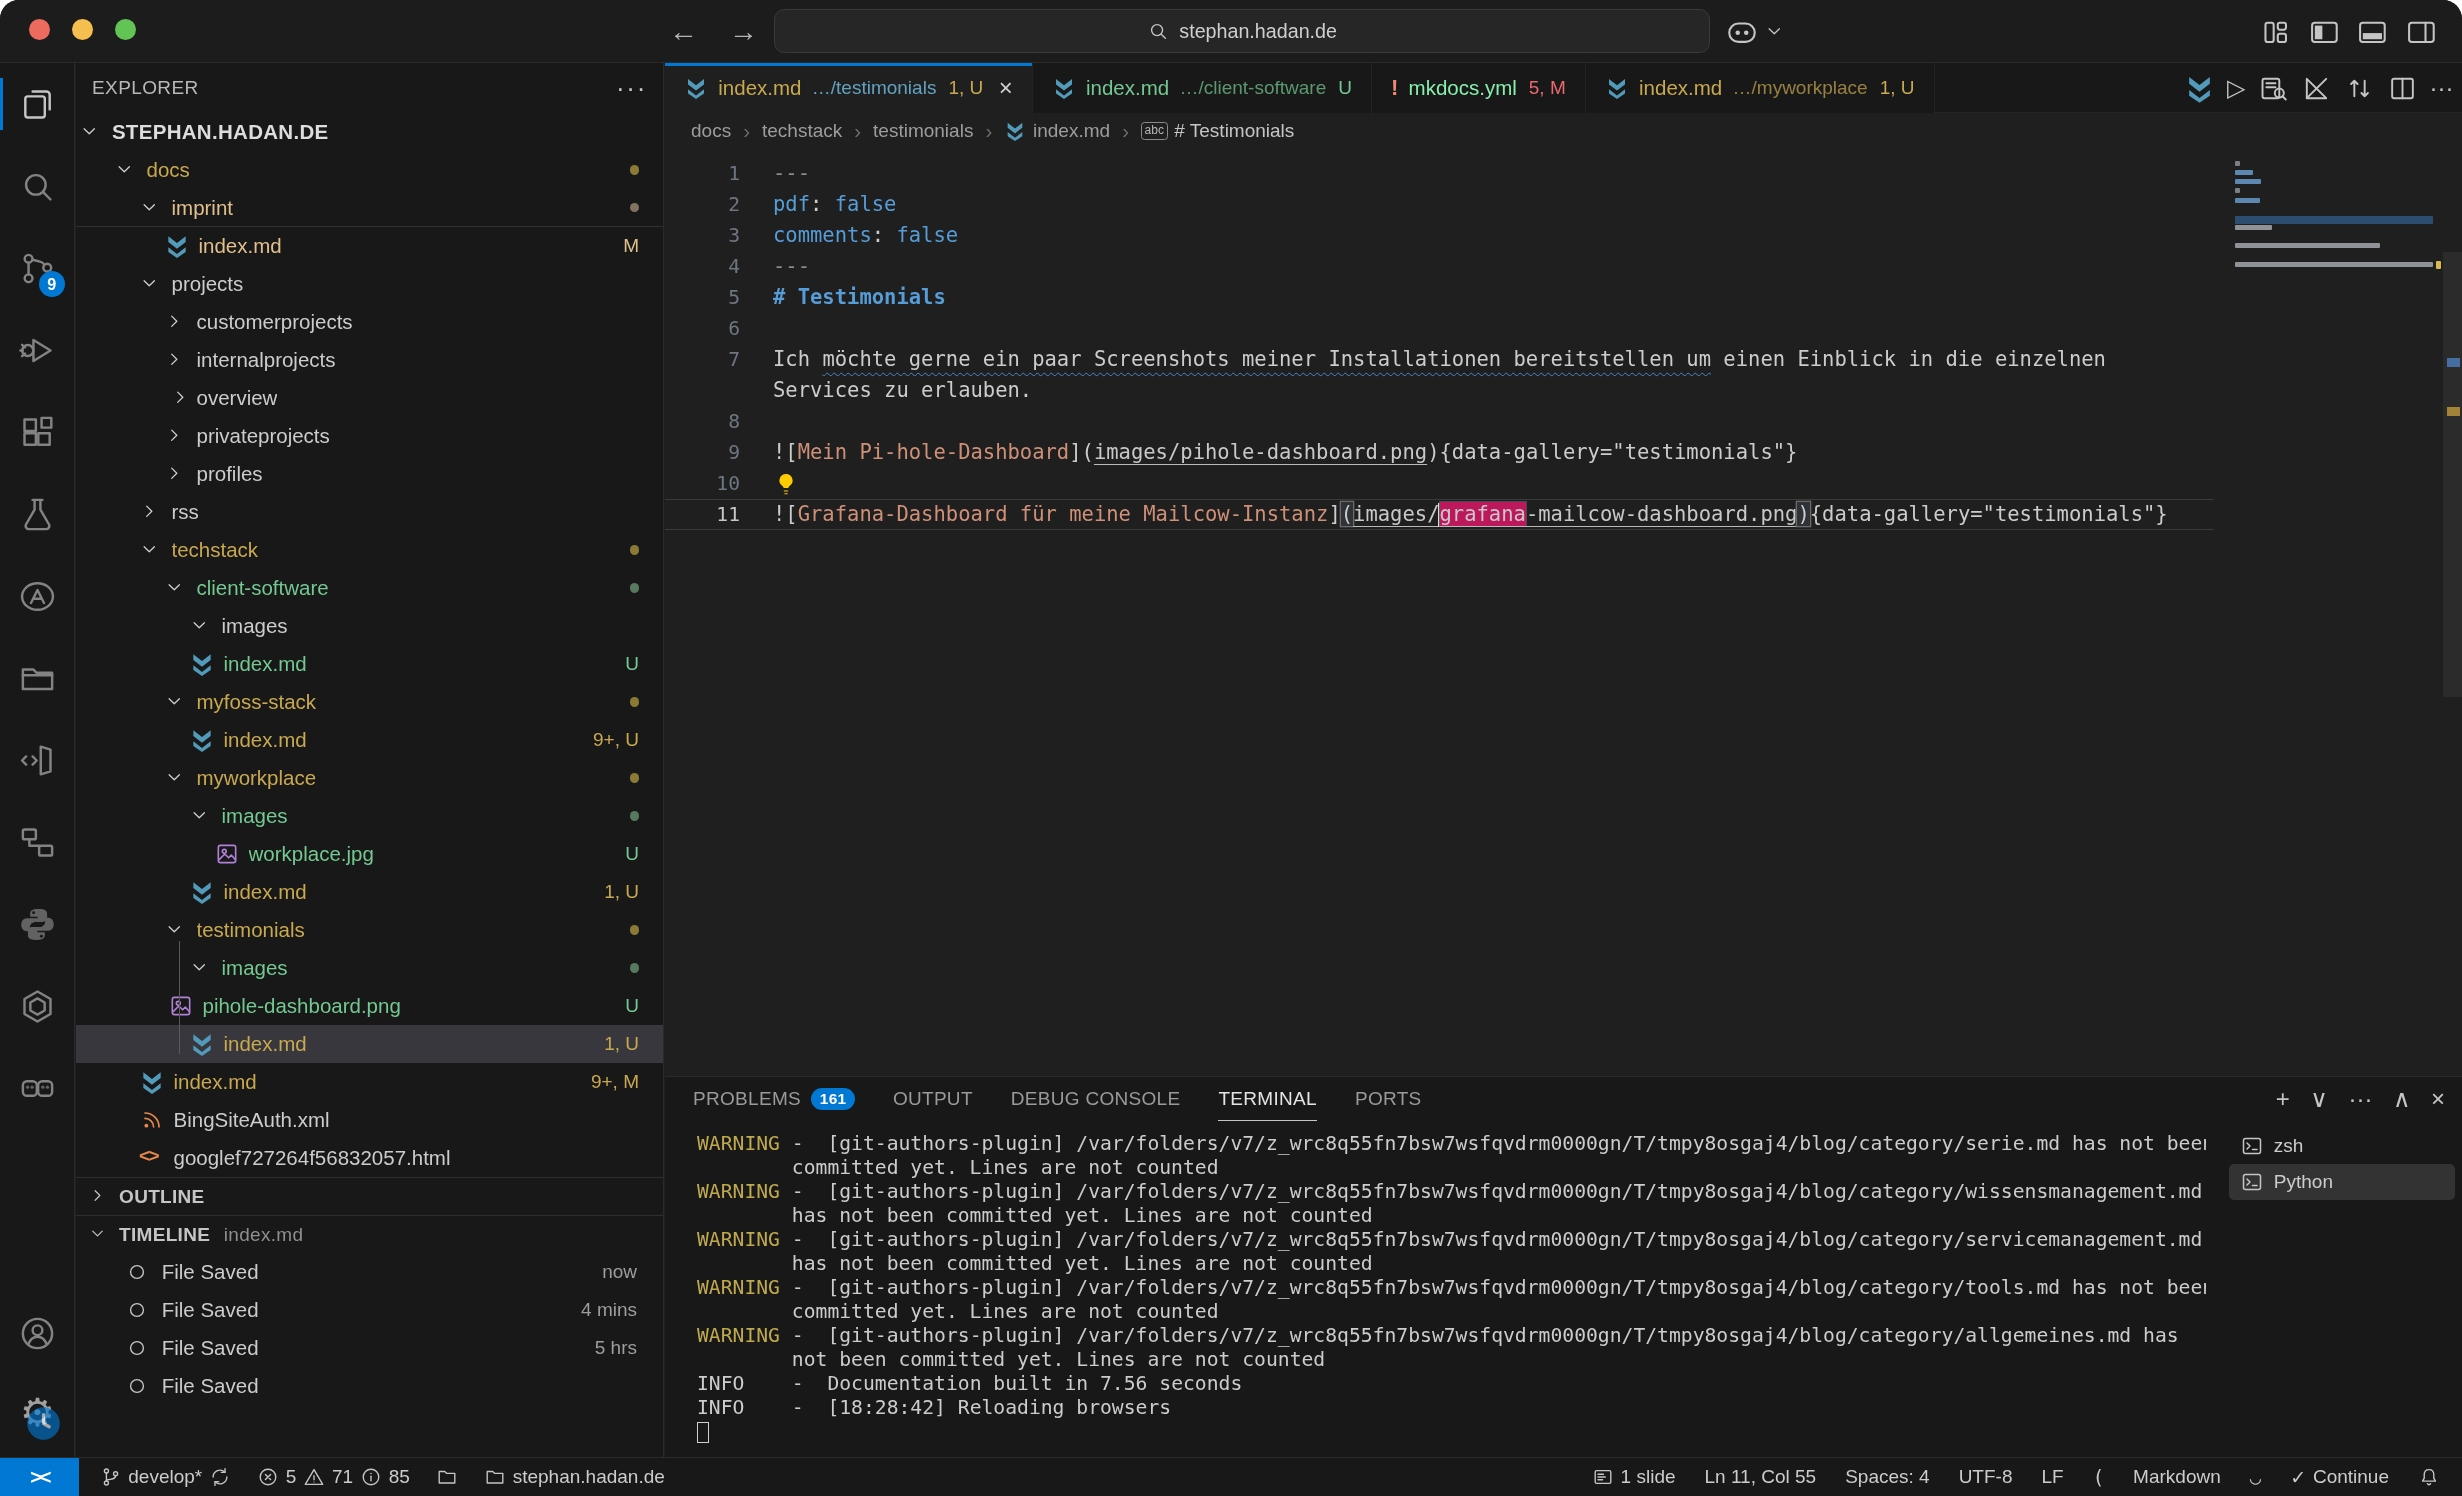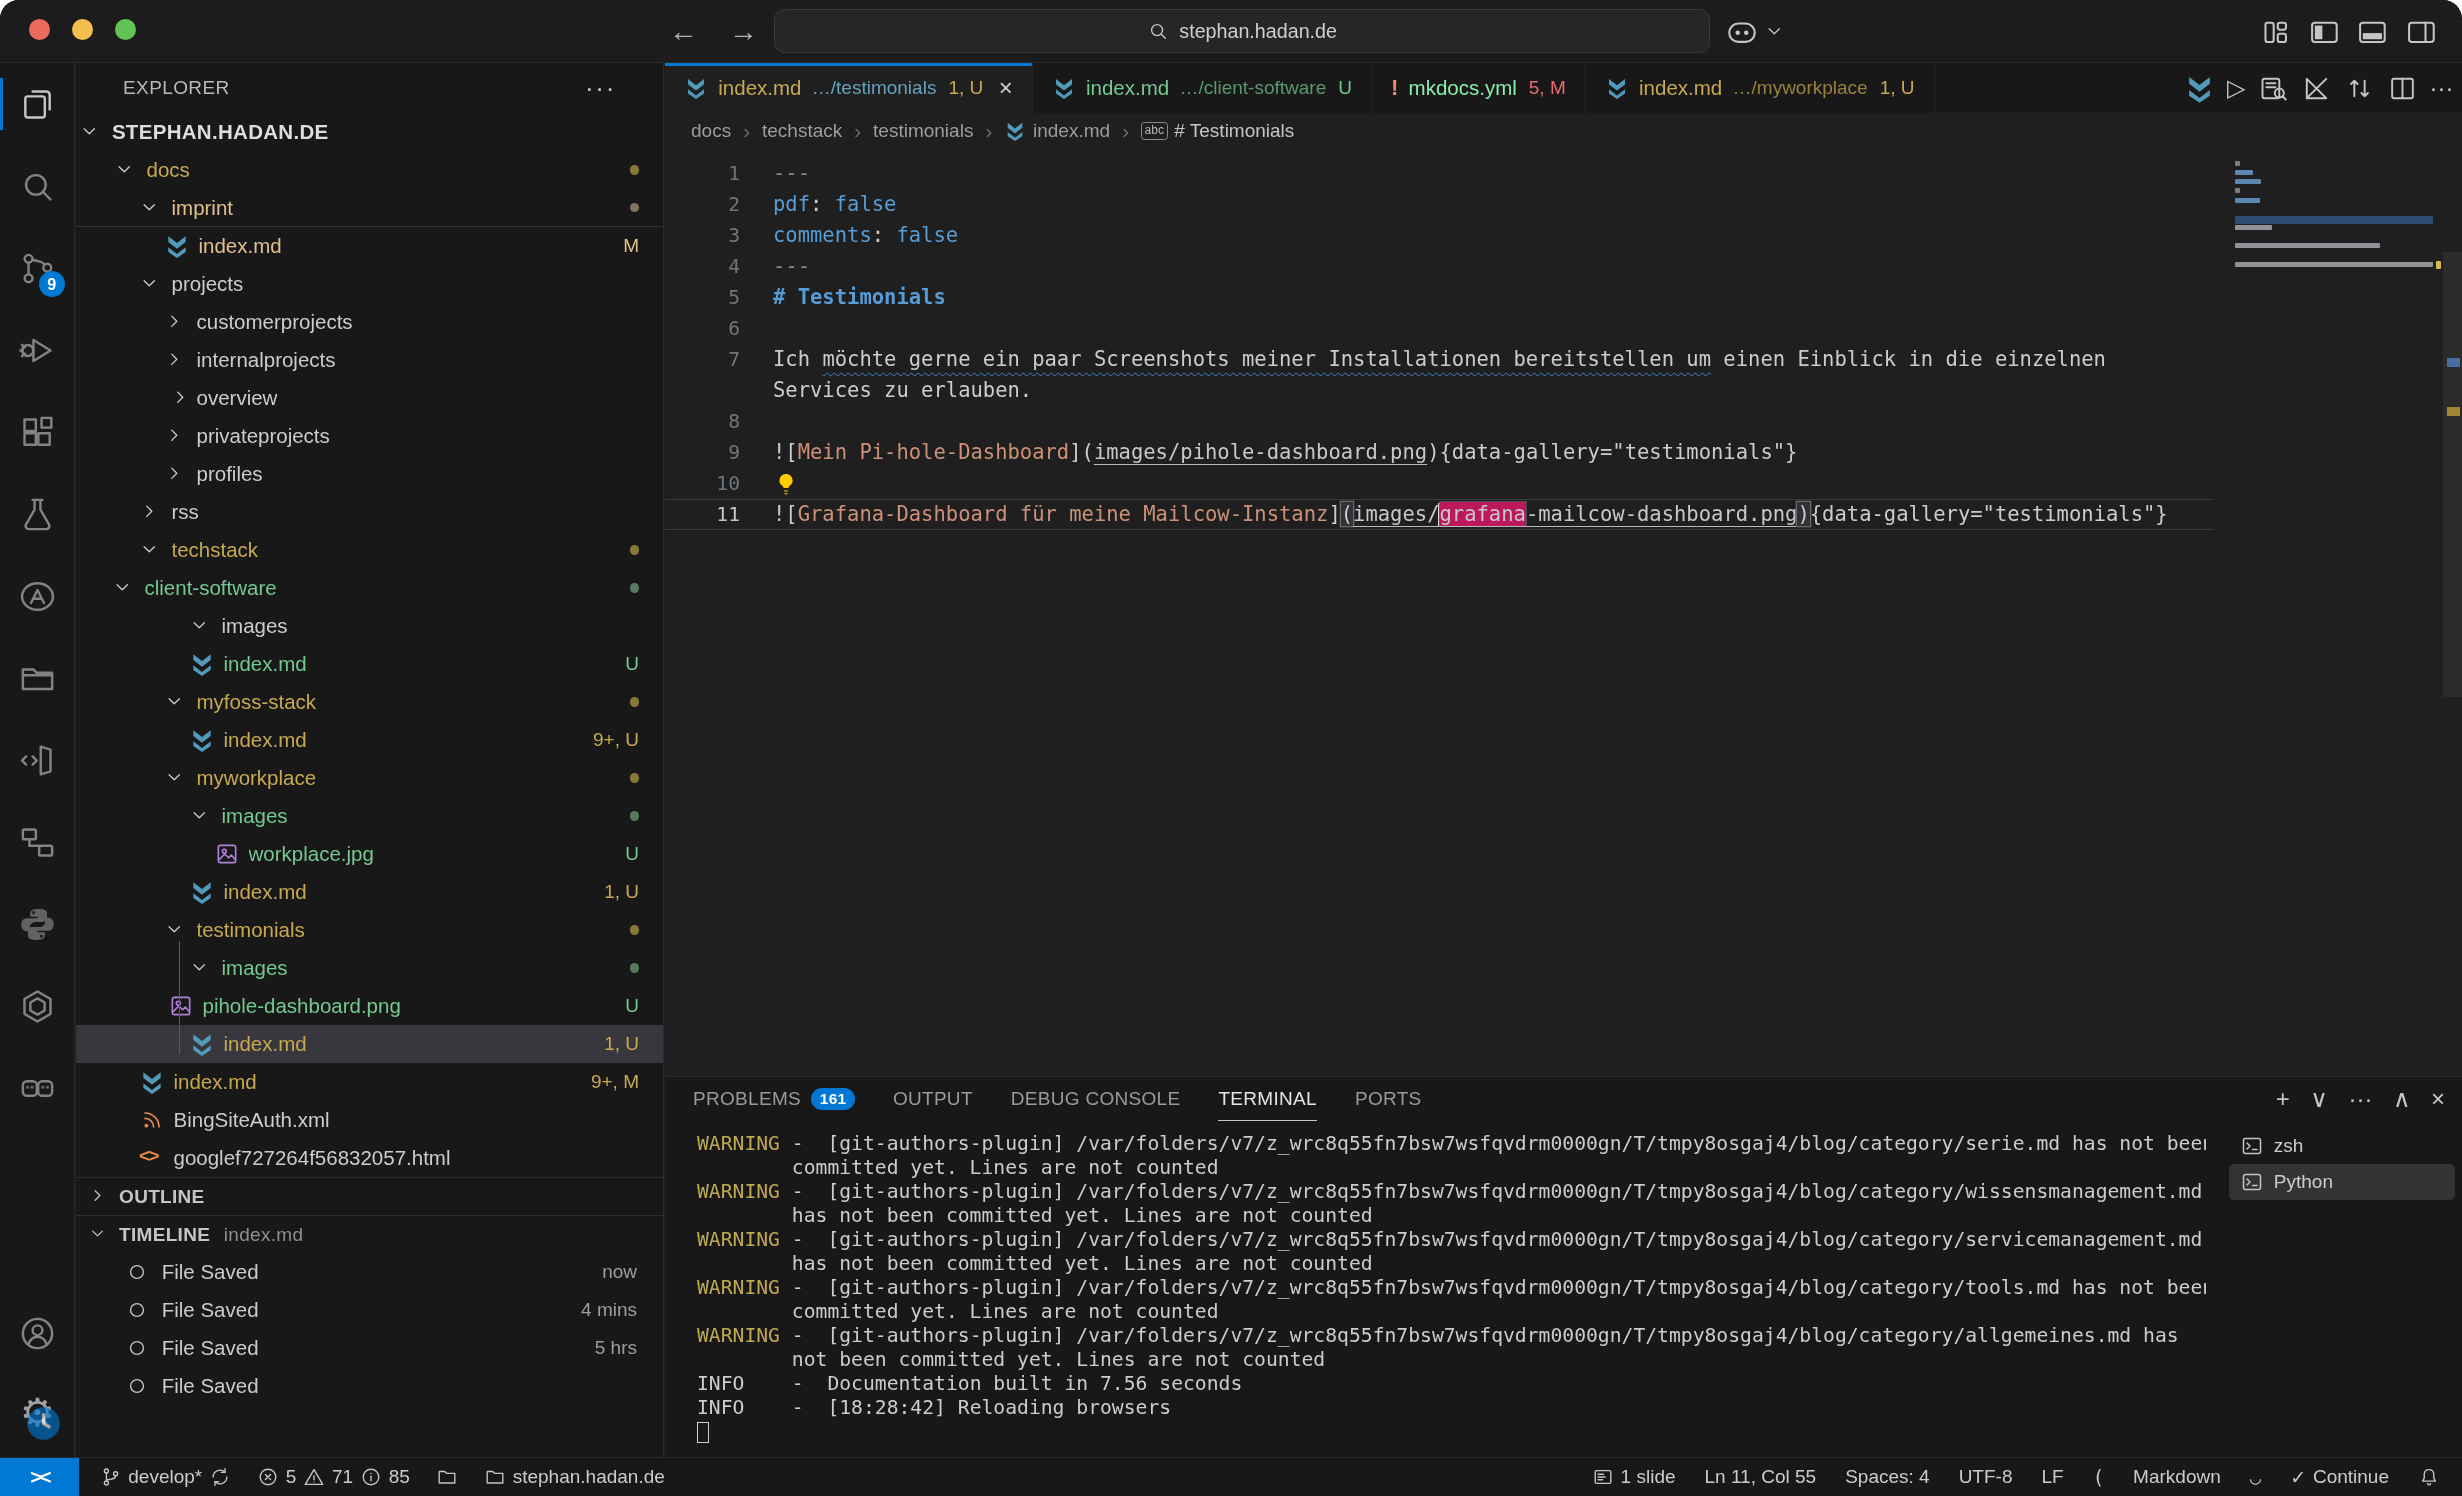--- a/index.html
+++ b/index.html
@@ -32,21 +32,21 @@
   .act-item.active .ico{opacity:1}
   .act-item.active::before{content:"";position:absolute;left:0;top:15.4px;bottom:15.4px;width:3.4px;background:#0078d4}
   .act-badge{position:absolute;right:10.3px;bottom:12px;min-width:26px;height:26px;border-radius:13px;background:#0078d4;color:#fff;font-size:16.2px;font-weight:bold;display:flex;align-items:center;justify-content:center;padding:0 5.1px}
   .act-bottom{position:absolute;bottom:5.1px;left:0;width:75px}
   .act-bottom .act-item{height:79px}
   .gear-glyph{font-size:39px;color:#a0a0a0;line-height:1}
   .gear-badge{position:absolute;right:12px;bottom:8.5px;width:26px;height:26px}
 
   
   .sidebar{position:absolute;left:76px;top:63px;bottom:39px;width:588px;background:#181818;border-right:0.9px solid #2a2a2a;overflow:hidden}
-  .sb-header{height:50px;display:flex;align-items:center;padding:0 47px;font-size:19px;color:#b8b8b8;letter-spacing:0.4px}
+  .sb-header{height:50px;display:flex;align-items:center;padding:0 16px;font-size:19px;color:#b8b8b8;letter-spacing:0.4px}
   .sb-header .more{margin-left:auto;font-size:26px;color:#c5c5c5;letter-spacing:1.7px}
   .tree{position:relative}
   .trow{position:relative;height:38px;display:flex;align-items:center;font-size:20.5px;color:#cccccc;white-space:nowrap}
   .trow .chev{width:32.5px;height:22px;flex:0 0 32.5px}
   .trow .chev svg{width:20.5px;height:20.5px;stroke:#cfcfcf}
   .trow .ficon{width:26px;height:26px;flex:0 0 26px;margin-right:8.5px}
   .trow .lab{overflow:hidden;text-overflow:ellipsis}
   .trow .right{margin-left:auto;padding-right:24px;font-size:19px;display:flex;align-items:center;gap:6.8px}
   .trow.selected{background:#37373d}
   .trow.divider{border-bottom:0.9px solid #303030}
@@ -390,21 +390,21 @@
         </div>
         <div class="trow" style="padding-left: 63px;">
           <span class="ico chev"><svg viewBox="0 0 24 24">
               <path d="M6 9l6 6 6-6"></path>
             </svg></span>
           <span class="lab c-gold">techstack</span>
           <span class="right">
             <span class="dot" style="background: rgb(139, 122, 54);"></span>
           </span>
         </div>
-        <div class="trow" style="padding-left: 36px;">
+        <div class="trow" style="padding-left: 88px;">
           <span class="ico chev"><svg viewBox="0 0 24 24">
               <path d="M6 9l6 6 6-6"></path>
             </svg></span>
           <span class="lab c-green">client-software</span>
           <span class="right">
             <span class="dot" style="background: rgb(86, 121, 95);"></span>
           </span>
         </div>
         <div class="trow" style="padding-left: 113px;">
           <span class="ico chev"><svg viewBox="0 0 24 24">

